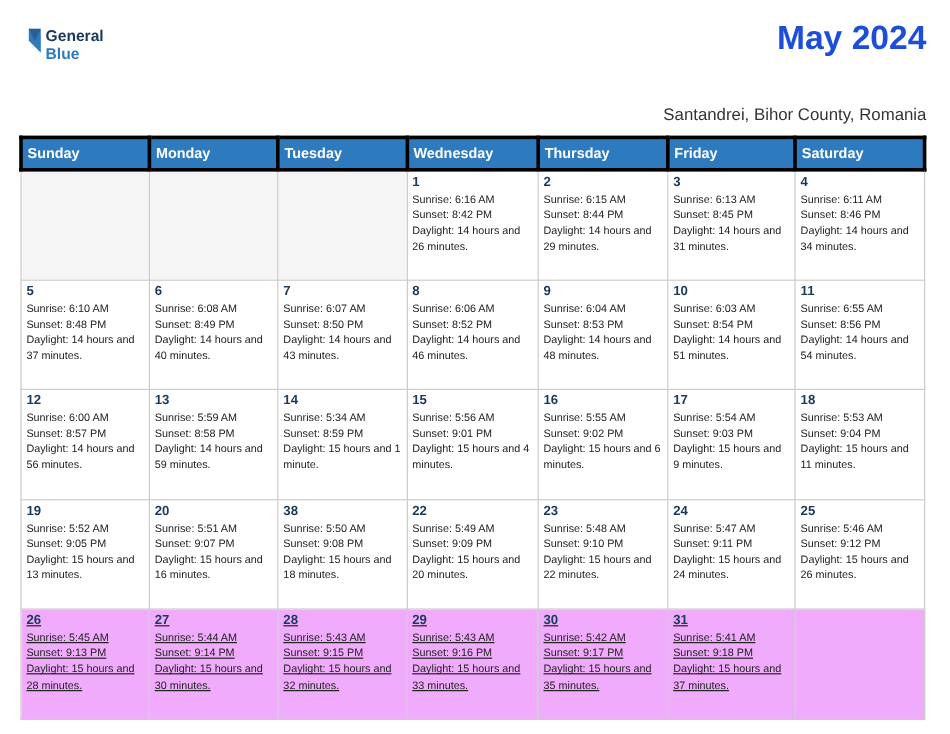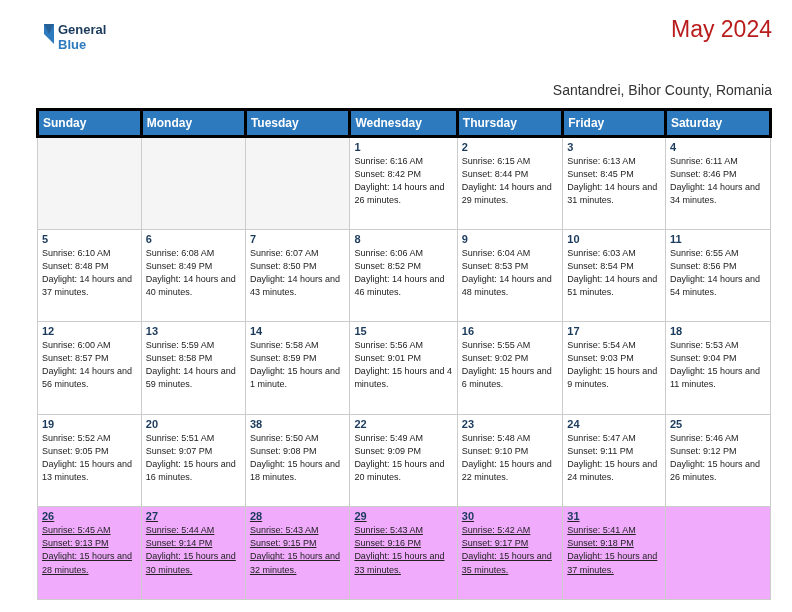--- a/index.html
+++ b/index.html
@@ -6,21 +6,21 @@
     body {
       width: 792px;
       height: 612px;
       font-family: Arial, sans-serif;
       background: #fff;
       overflow: hidden;
     }
     .page {
       width: 792px;
       height: 612px;
-      padding: 16px 20px 12px 36px;
+      padding: 16px 20px 12px 16px;
       display: flex;
       flex-direction: column;
     }
     .header {
       display: flex;
       justify-content: space-between;
       align-items: flex-start;
       margin-bottom: 10px;
     }
     .logo-area {
@@ -28,23 +28,23 @@
       align-items: center;
     }
     .logo-svg {
       width: 90px;
       height: 45px;
     }
     .title-area {
       text-align: right;
     }
     .month-year {
-      font-size: 23px;
-      font-weight: normal;
-      color: #b91c1c;
+      font-size: 28px;
+      font-weight: bold;
+      color: #1d4ed8;
     }
     .location {
       font-size: 14px;
       color: #333;
       margin-top: 39px;
     }
     .calendar {
       width: 100%;
       border-collapse: collapse;
       flex: 1;
@@ -217,21 +217,21 @@
           </td>
           <td>
             <span class="day-num">13</span>
             <div class="day-info">Sunrise: 5:59 AM
 Sunset: 8:58 PM
 Daylight: 14 hours
 and 59 minutes.</div>
           </td>
           <td>
             <span class="day-num">14</span>
-            <div class="day-info">Sunrise: 5:58 AM
+            <div class="day-info">Sunrise: 5:34 AM
 Sunset: 8:59 PM
 Daylight: 15 hours
 and 1 minute.</div>
           </td>
           <td>
             <span class="day-num">15</span>
             <div class="day-info">Sunrise: 5:56 AM
 Sunset: 9:01 PM
 Daylight: 15 hours
 and 4 minutes.</div>

